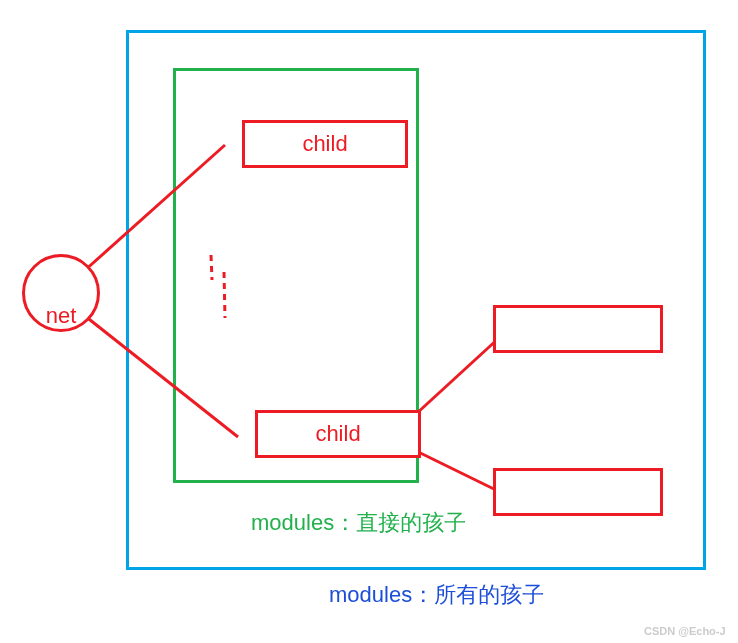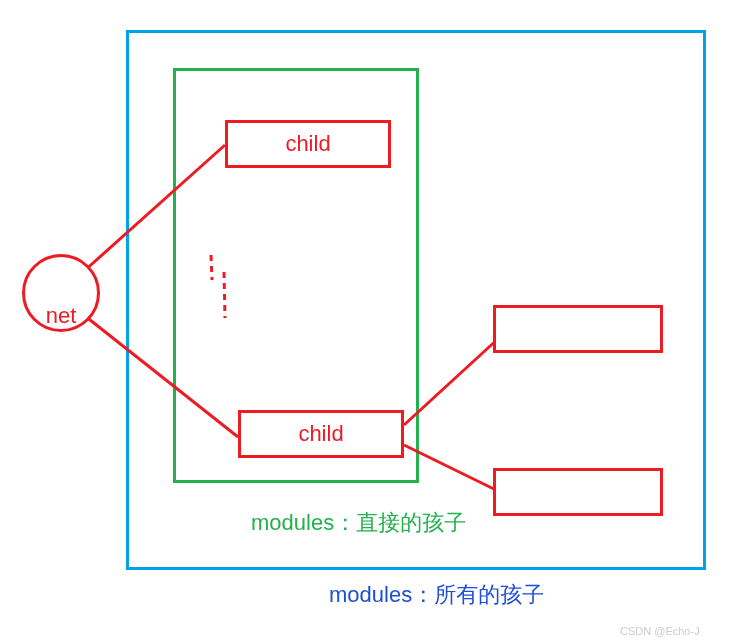--- a/index.html
+++ b/index.html
@@ -32,20 +32,21 @@
     }
     .child-box {
       position: absolute;
       border: 3px solid #ed1c24;
       background: #fff;
       display: flex;
       align-items: center;
       justify-content: center;
       color: #ed1c24;
       font-size: 22px;
+      margin-left: 17px;
     }
     .empty-box {
       position: absolute;
       border: 3px solid #ed1c24;
       background: #fff;
     }
     .children-label {
       position: absolute;
       color: #22b14c;
       font-size: 22px;
@@ -104,15 +105,15 @@
 <div class="empty-box" style="left:493px; top:468px; width:170px; height:48px;"></div>
 
 <div class="children-label" style="left:251px; top:508px;">
   <span>modules：直接的孩子</span>
 </div>
 
 <div class="modules-label" style="left:329px; top:580px;">
   <span>modules：所有的孩子</span>
 </div>
 
-<div class="watermark" style="left:620px; top:625px;">
+<div class="watermark" style="left:644px; top:625px;font-weight:bold;">
   <span>CSDN @Echo-J</span>
 </div>
 
 </body></html>

